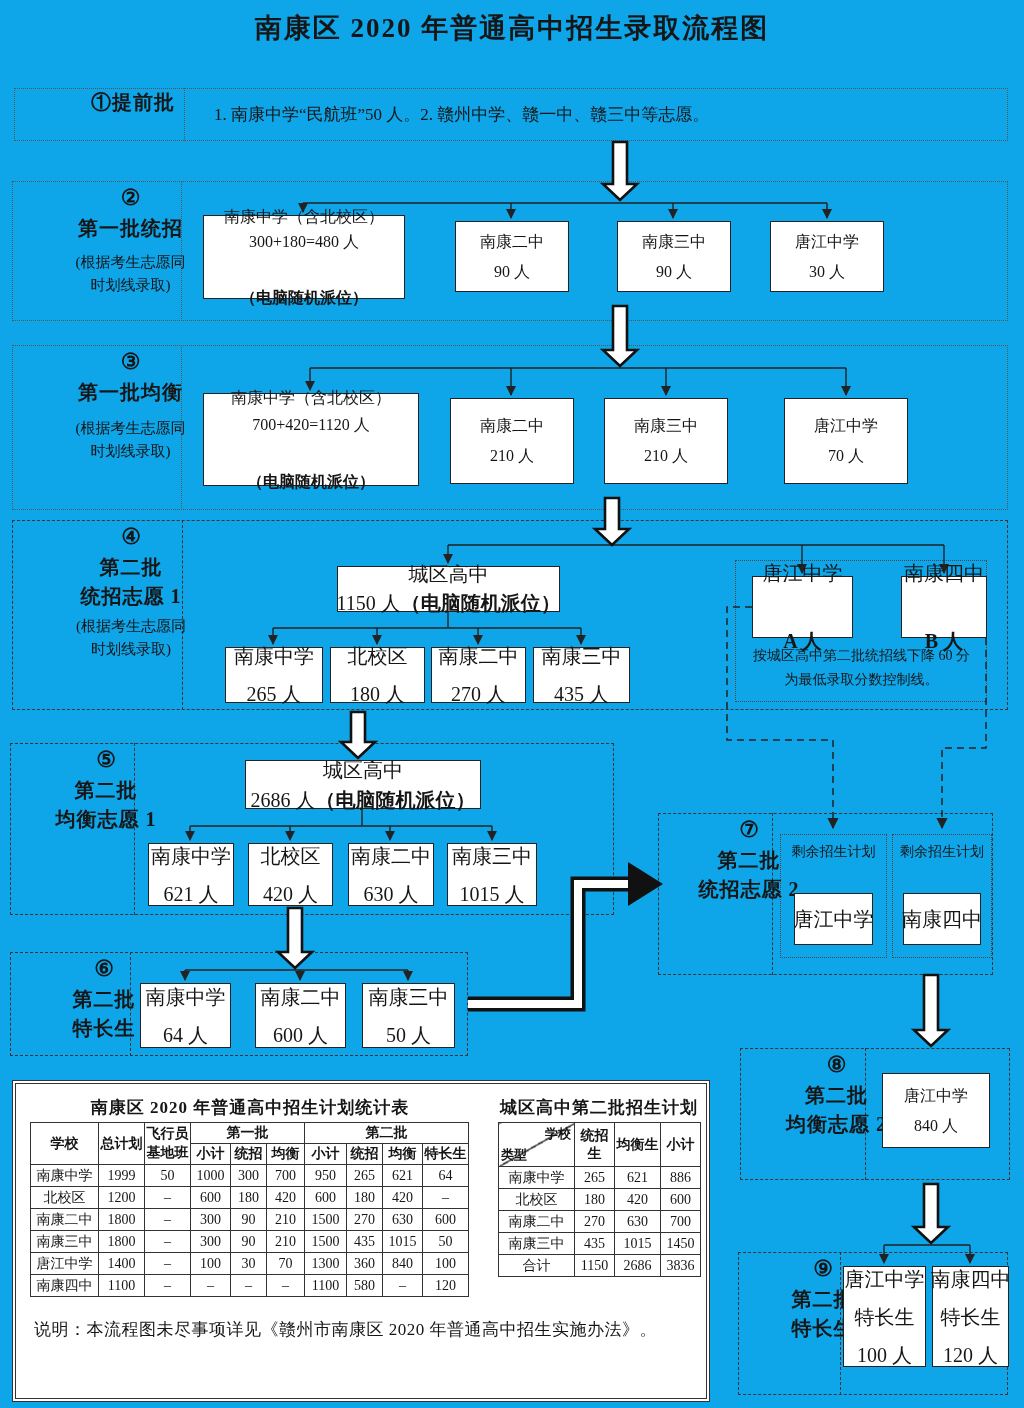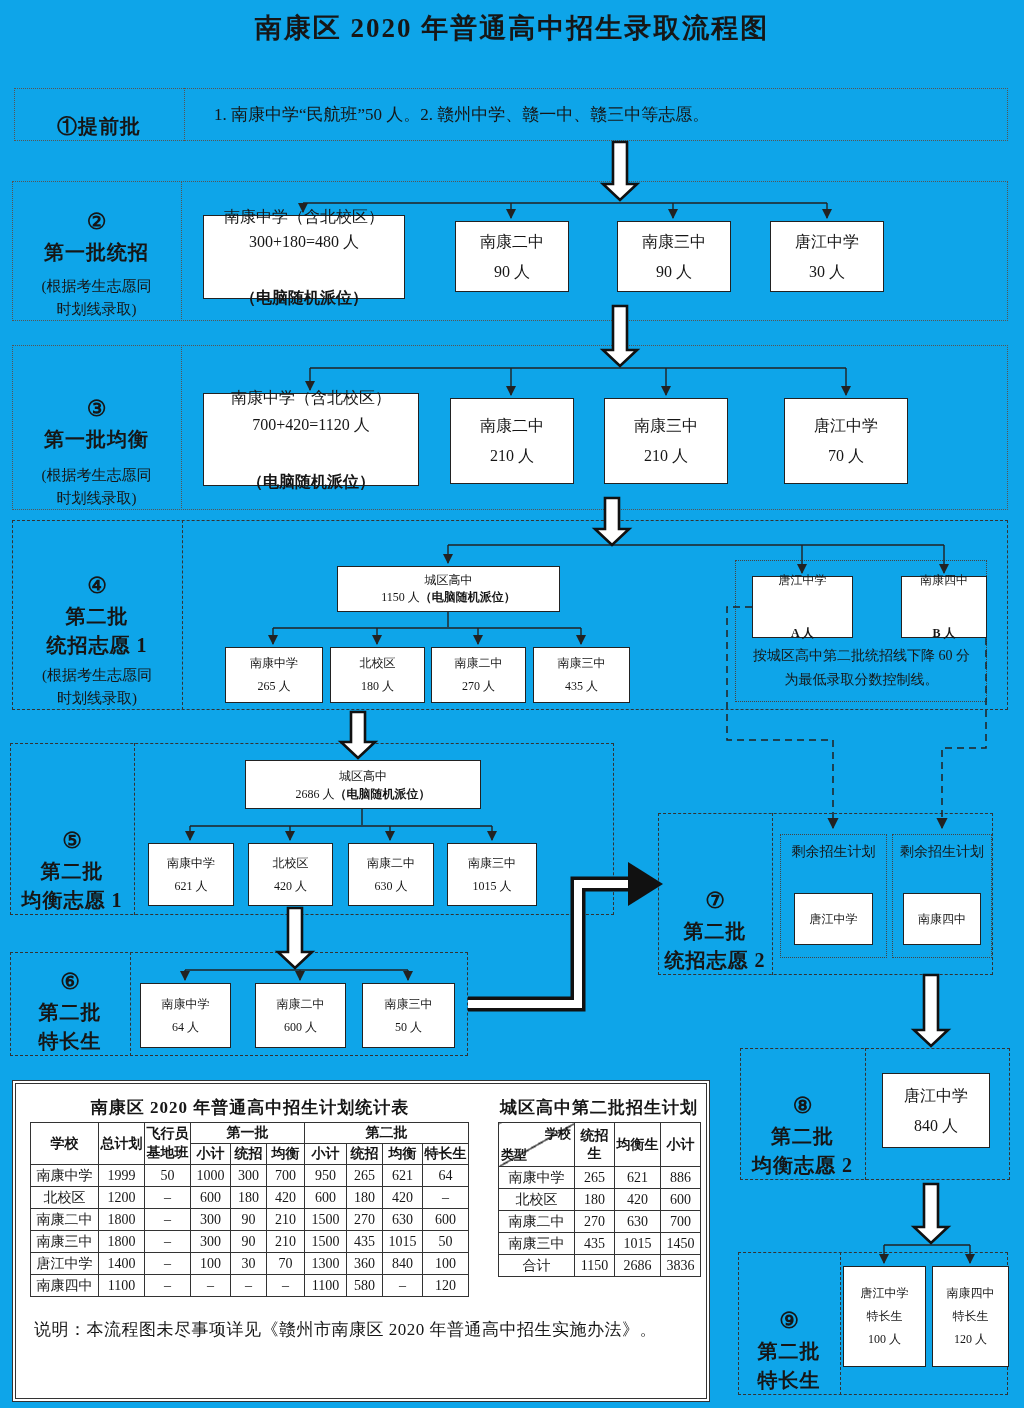--- a/index.html
+++ b/index.html
@@ -6,28 +6,28 @@
   #canvas{position:relative;width:1024px;height:1408px;background:#0ea5e9;
           font-family:"Liberation Serif",serif;color:#161616;overflow:hidden;}
   *{box-sizing:border-box;}
   .main-title{position:absolute;top:10px;left:0;width:100%;text-align:center;
               font-size:27px;font-weight:bold;letter-spacing:2px;}
   .sec{position:absolute;border:1.6px dotted #555;background:transparent;}
   .sec.dash{border:1.7px dashed #333;}
   .vdiv{position:absolute;width:0;border-left:1.6px dotted #555;}
   .vdiv.dash{border-left:1.7px dashed #333;}
   .lab{position:absolute;display:flex;flex-direction:column;align-items:center;
-       justify-content:flex-end;text-align:center;}
+       justify-content:flex-start;text-align:center;margin-left:34px;}
   .lab .num{font-size:22px;font-weight:bold;line-height:1.5;}
   .lab .t{font-size:20px;font-weight:bold;line-height:1.45;letter-spacing:1px;}
   .lab .nt{font-size:15px;line-height:1.55;font-weight:normal;}
   .bx{position:absolute;border:1.6px solid #222;background:#fff;display:flex;
       flex-direction:column;align-items:center;justify-content:center;text-align:center;}
   .bx .l{font-size:16px;line-height:1.85;white-space:nowrap;}
-  .bx .s{font-size:12px;line-height:1.9;white-space:nowrap;}
+  .bx .s{font-size:20px;line-height:1.9;white-space:nowrap;}
   .b{font-weight:bold;margin-top:30px;}
   .dotbx{position:absolute;border:1.5px dotted #444;background:transparent;}
   .flow-note{position:absolute;text-align:center;font-size:14px;line-height:1.7;}
   .s1content{position:absolute;display:flex;align-items:center;font-size:17px;
              padding-left:30px;}
   .panel{position:absolute;border:4px double #333;background:#fff;}
   .ttl{position:absolute;font-size:17px;font-weight:bold;text-align:center;letter-spacing:1px;}
   .tbl{position:absolute;border-collapse:collapse;background:#fff;table-layout:fixed;}
   .tbl th,.tbl td{border:1.2px solid #333;text-align:center;font-size:14px;
                   padding:1px 1px;overflow:hidden;}

